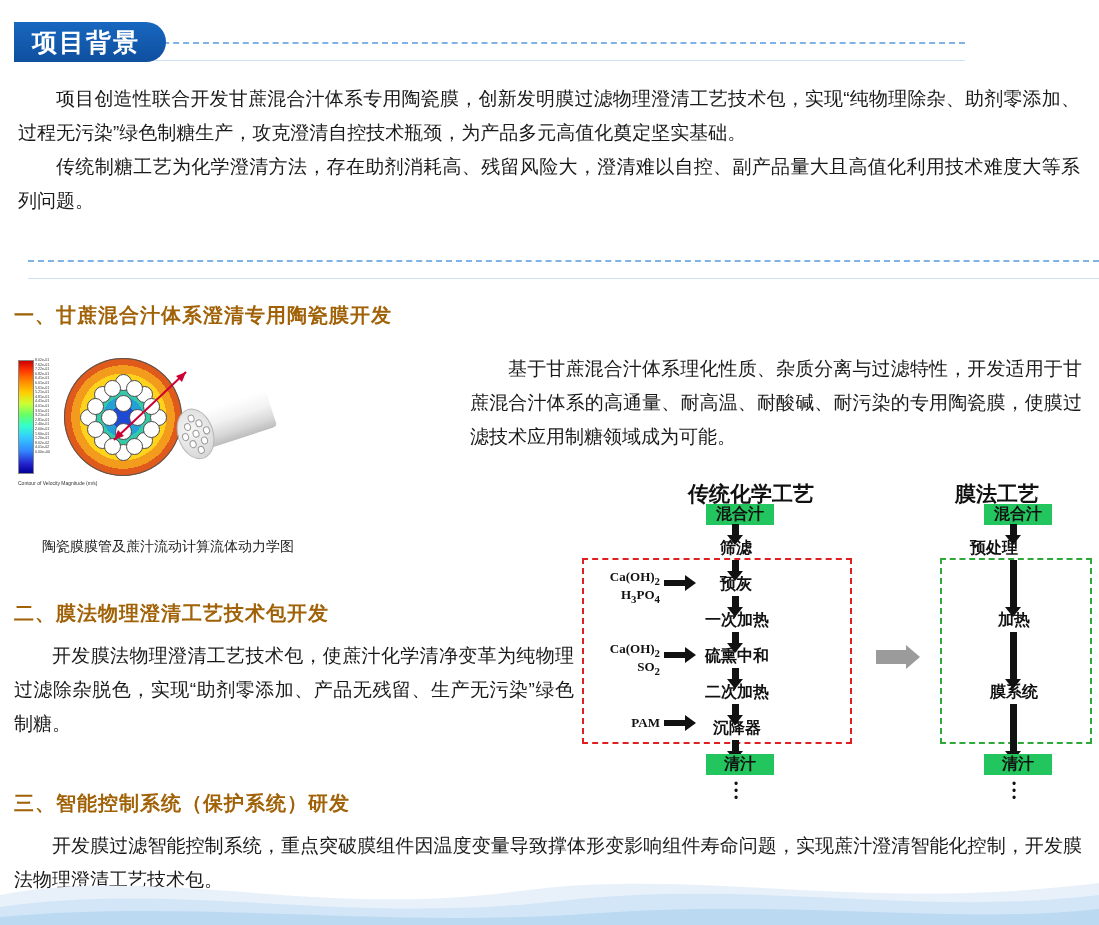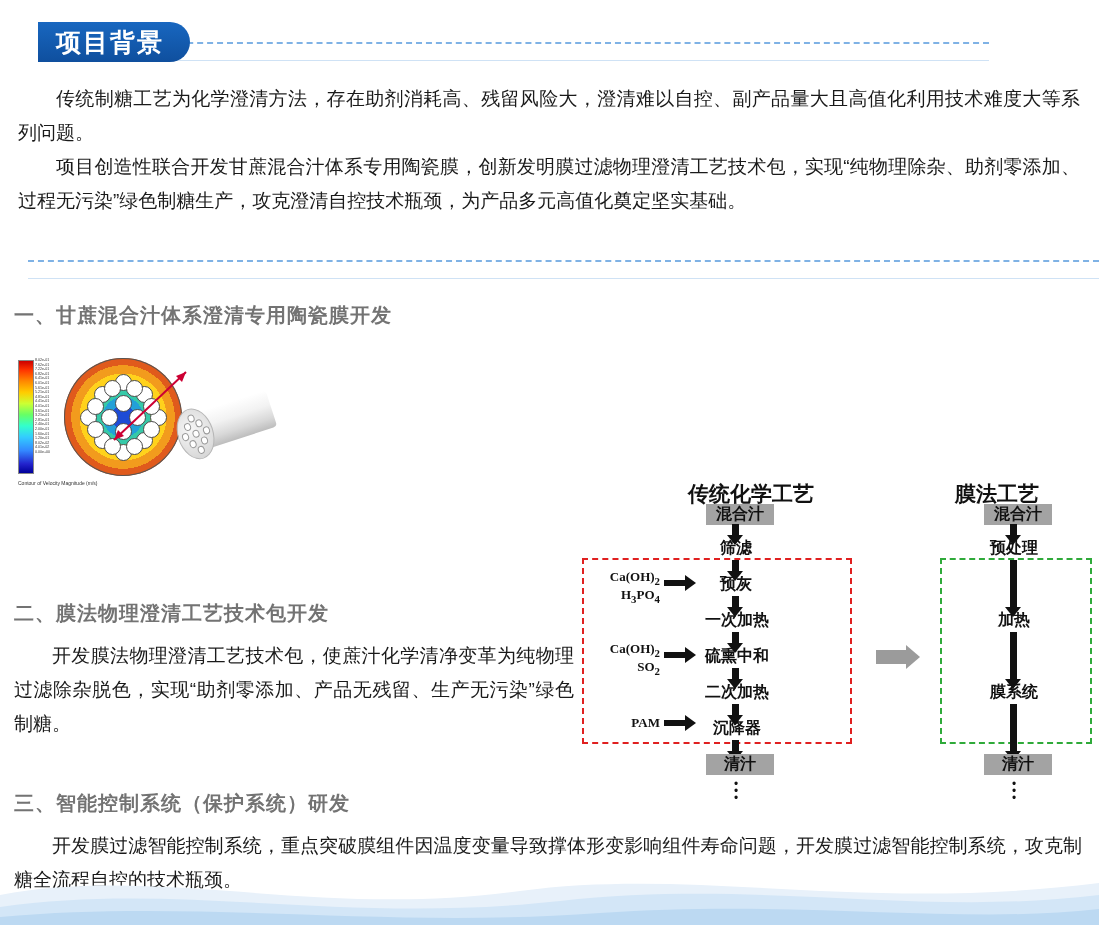--- a/index.html
+++ b/index.html
@@ -65,21 +65,21 @@
     font-size: 19px;
     line-height: 34px;
     text-align: justify;
     color: #1a1a1a;
     margin: 0;
     text-indent: 2em;
   }
   .sub-title {
     font-size: 20px;
     font-weight: bold;
-    color: #737373;
+    color: #a16207;
     margin: 0;
     letter-spacing: 1px;
   }
 
   
   .caption {
     font-size: 14px;
     color: #222;
     text-align: center;
     margin-top: 6px;
@@ -205,21 +205,21 @@
   }
   .flow-node {
     position: absolute;
     font-size: 16px;
     font-weight: bold;
     color: #111;
     white-space: nowrap;
     text-align: center;
   }
   .flow-node.hl {
-    background: #a3a3a3;
+    background: #22c55e;
     padding: 0 4px;
   }
   .flow-reagent {
     position: absolute;
     font-size: 13px;
     font-weight: bold;
     color: #111;
     text-align: right;
     line-height: 14px;
     white-space: nowrap;
@@ -293,29 +293,29 @@
     width: 1099px;
     height: 70px;
     overflow: hidden;
   }
 </style>
 </head>
 <body>
 
 <div class="page">
 
-  <div class="section-header" style="position:absolute; left:24px; top:22px; width:951px;">
+  <div class="section-header" style="position:absolute; left:0; top:22px; width:951px;">
     <div class="rule"></div>
     <div class="rule-solid"></div>
     <div class="tag">项目背景</div>
   </div>
 
   <div style="position:absolute; left:18px; top:82px; width:1062px;">
+    <p class="para">项目创造性联合开发甘蔗混合汁体系专用陶瓷膜，创新发明膜过滤物理澄清工艺技术包，实现“纯物理除杂、助剂零添加、过程无污染”绿色制糖生产，攻克澄清自控技术瓶颈，为产品多元高值化奠定坚实基础。</p>
     <p class="para">传统制糖工艺为化学澄清方法，存在助剂消耗高、残留风险大，澄清难以自控、副产品量大且高值化利用技术难度大等系列问题。</p>
-    <p class="para">项目创造性联合开发甘蔗混合汁体系专用陶瓷膜，创新发明膜过滤物理澄清工艺技术包，实现“纯物理除杂、助剂零添加、过程无污染”绿色制糖生产，攻克澄清自控技术瓶颈，为产品多元高值化奠定坚实基础。</p>
   </div>
 
   <div class="section-header" style="position:absolute; left:14px; top:240px; width:1071px;">
     <div class="rule"></div>
     <div class="rule-solid"></div>
   </div>
 
   <div style="position:absolute; left:14px; top:302px; width:1060px;">
     <p class="sub-title">一、甘蔗混合汁体系澄清专用陶瓷膜开发</p>
   </div>
@@ -385,31 +385,35 @@
           <i style="left:20px; top:12px;"></i>
           <i style="left:3px; top:21px;"></i>
           <i style="left:14px; top:21px;"></i>
           <i style="left:25px; top:21px;"></i>
           <i style="left:8px; top:30px;"></i>
           <i style="left:20px; top:30px;"></i>
           <i style="left:14px; top:38px;"></i>
         </div>
       </div>
     </div>
-  </div>
-
+    <div class="caption" style="width:300px; margin-top:40px;">陶瓷膜膜管及蔗汁流动计算流体动力学图</div>
+  </div>
+
+  <div style="position:absolute; left:470px; top:352px; width:612px;">
+    <p class="para">基于甘蔗混合汁体系理化性质、杂质分离与过滤特性，开发适用于甘蔗混合汁体系的高通量、耐高温、耐酸碱、耐污染的专用陶瓷膜，使膜过滤技术应用制糖领域成为可能。</p>
+  </div>
 
   <div style="position:absolute; left:14px; top:600px; width:560px;">
     <p class="sub-title">二、膜法物理澄清工艺技术包开发</p>
     <p class="para" style="margin-top:12px;">开发膜法物理澄清工艺技术包，使蔗汁化学清净变革为纯物理过滤除杂脱色，实现“助剂零添加、产品无残留、生产无污染”绿色制糖。</p>
   </div>
 
   <div style="position:absolute; left:14px; top:790px; width:1068px;">
     <p class="sub-title">三、智能控制系统（保护系统）研发</p>
-    <p class="para" style="margin-top:12px;">开发膜过滤智能控制系统，重点突破膜组件因温度变量导致撑体形变影响组件寿命问题，开发膜过滤智能控制系统，攻克制糖全流程自控的技术瓶颈。</p>
+    <p class="para" style="margin-top:12px;">开发膜过滤智能控制系统，重点突破膜组件因温度变量导致撑体形变影响组件寿命问题，实现蔗汁澄清智能化控制，开发膜法物理澄清工艺技术包。</p>
   </div>
 
   <div class="flow">
 
     <div class="dash-box-red" style="left:22px; top:78px; width:266px; height:182px;"></div>
     <div class="dash-box-green" style="left:380px; top:78px; width:148px; height:182px;"></div>
 
     <div class="flow-col-title" style="left:128px; top:0px;">传统化学工艺</div>
     <div class="flow-col-title" style="left:395px; top:0px;">膜法工艺</div>
 
@@ -454,21 +458,21 @@
     <div class="h-arrow" style="left:104px; top:172px; width:22px;"></div>
 
     <div class="flow-reagent" style="left:36px; top:236px; width:64px;">PAM</div>
     <div class="h-arrow" style="left:104px; top:240px; width:22px;"></div>
 
     <div class="gray-arrow" style="left:316px; top:170px;"></div>
 
     <div class="flow-node hl" style="left:424px; top:24px; width:60px;">混合汁</div>
     <div class="v-arrow" style="left:450px; top:44px; height:12px;"></div>
 
-    <div class="flow-node" style="left:418px; top:58px; width:72px;">预处理</div>
+    <div class="flow-node" style="left:398px; top:58px; width:72px;">预处理</div>
     <div class="v-arrow" style="left:450px; top:80px; height:48px;"></div>
 
     <div class="flow-node" style="left:424px; top:130px; width:60px;">加热</div>
     <div class="v-arrow" style="left:450px; top:152px; height:48px;"></div>
 
     <div class="flow-node" style="left:418px; top:202px; width:72px;">膜系统</div>
     <div class="v-arrow" style="left:450px; top:224px; height:48px;"></div>
 
     <div class="flow-node hl" style="left:424px; top:274px; width:60px;">清汁</div>
     <div class="dots" style="left:424px; top:300px; width:60px;">

